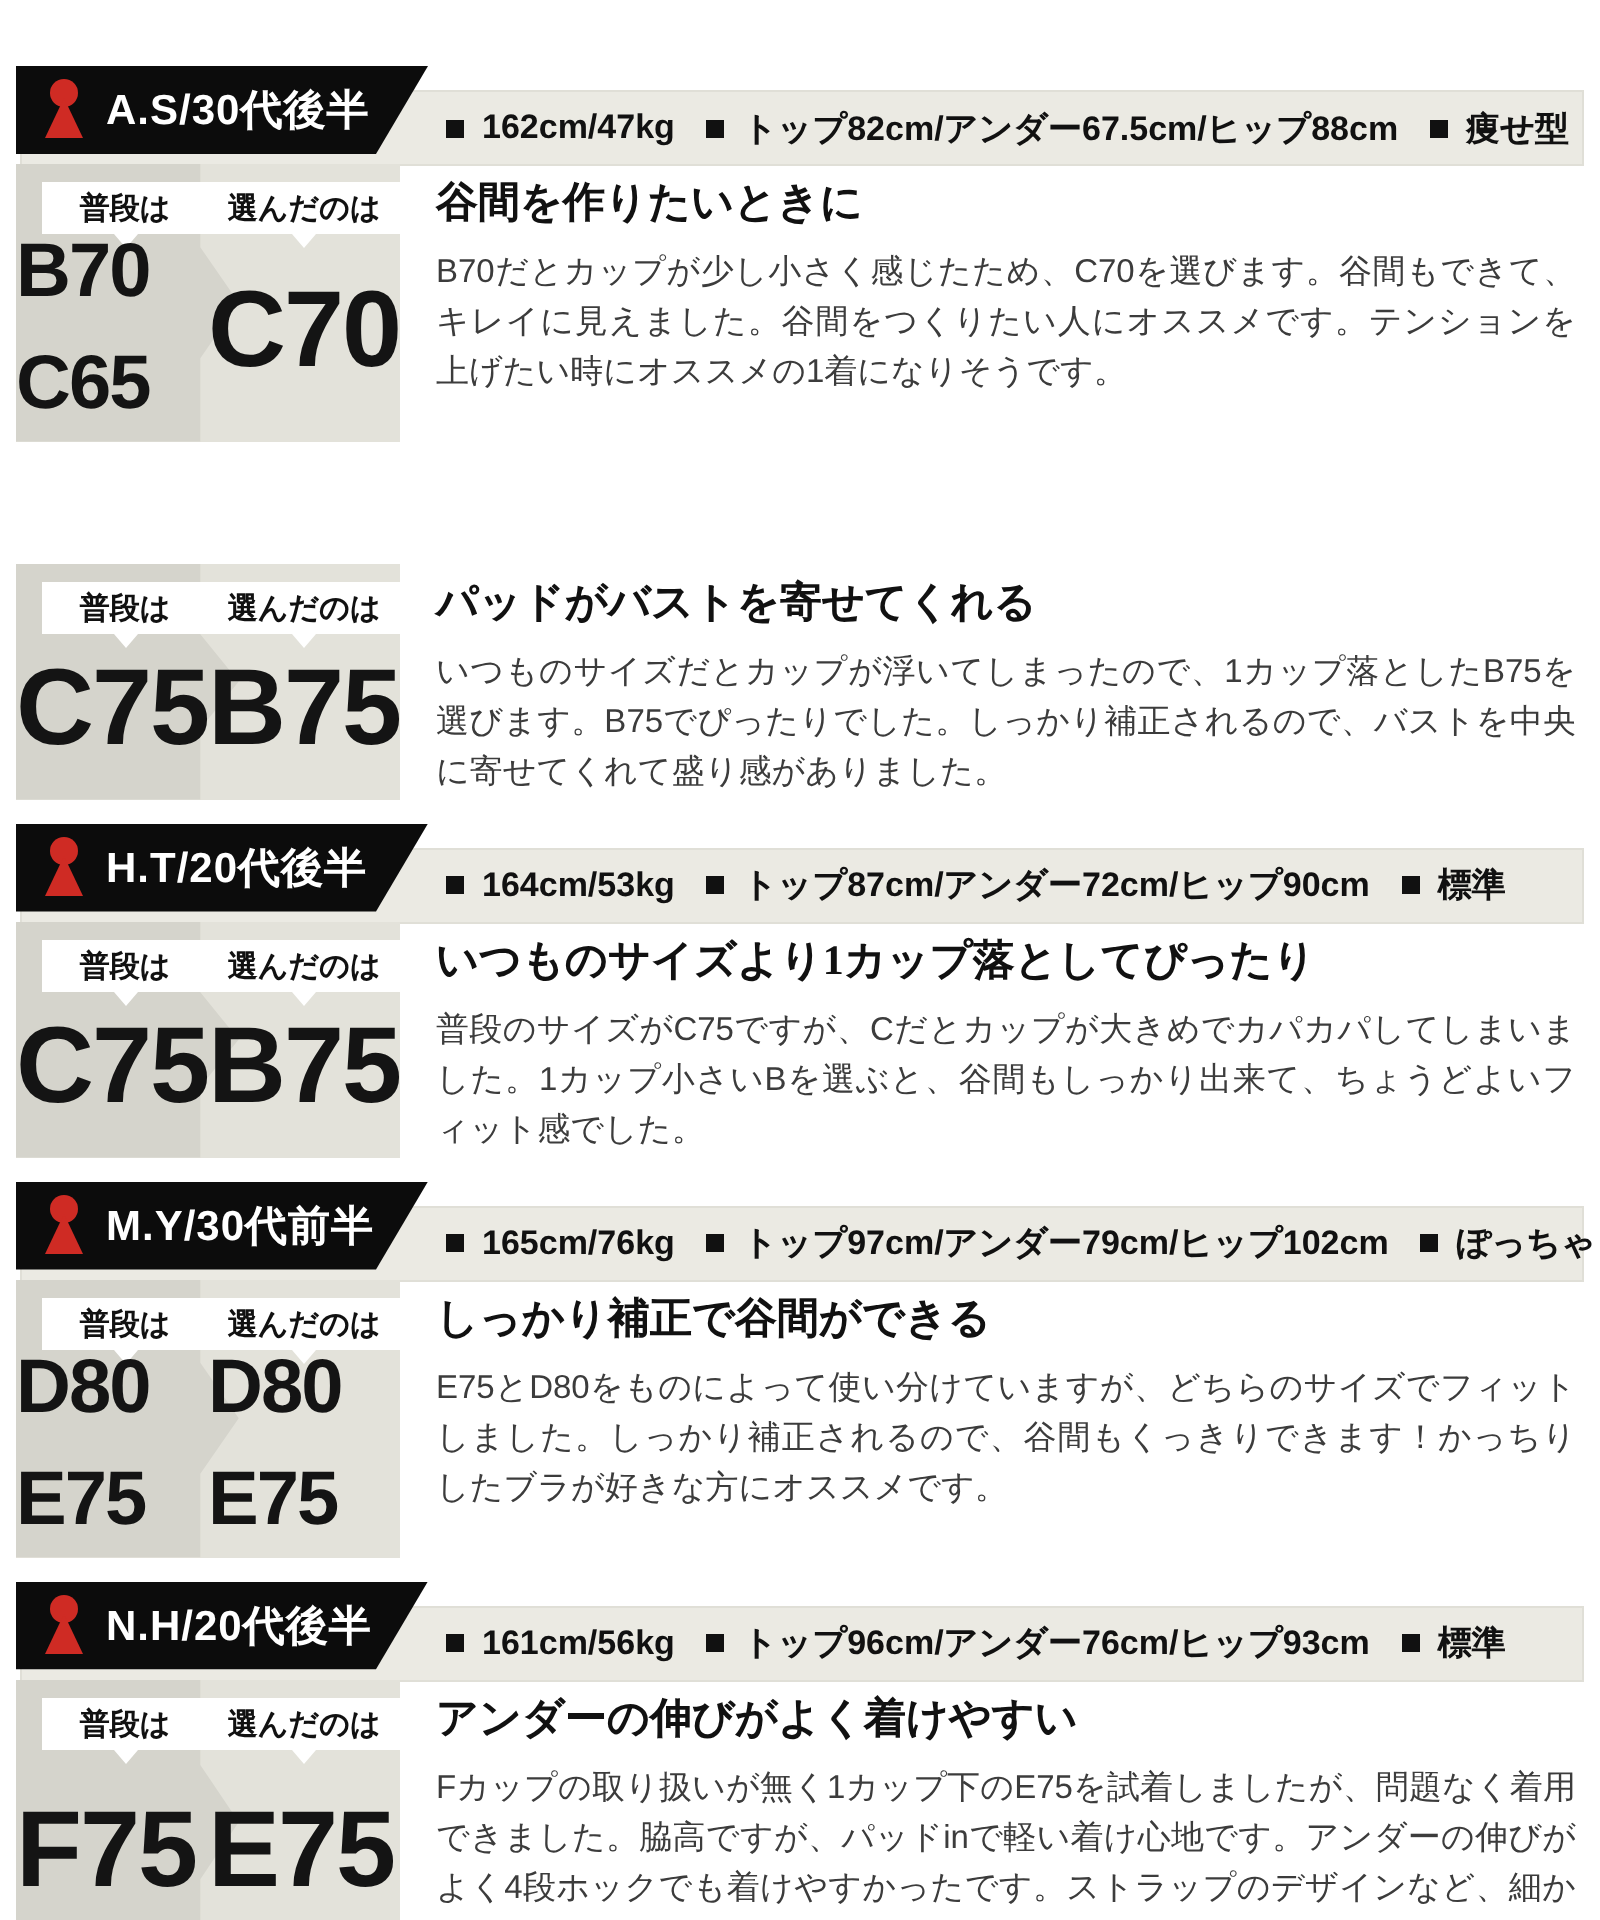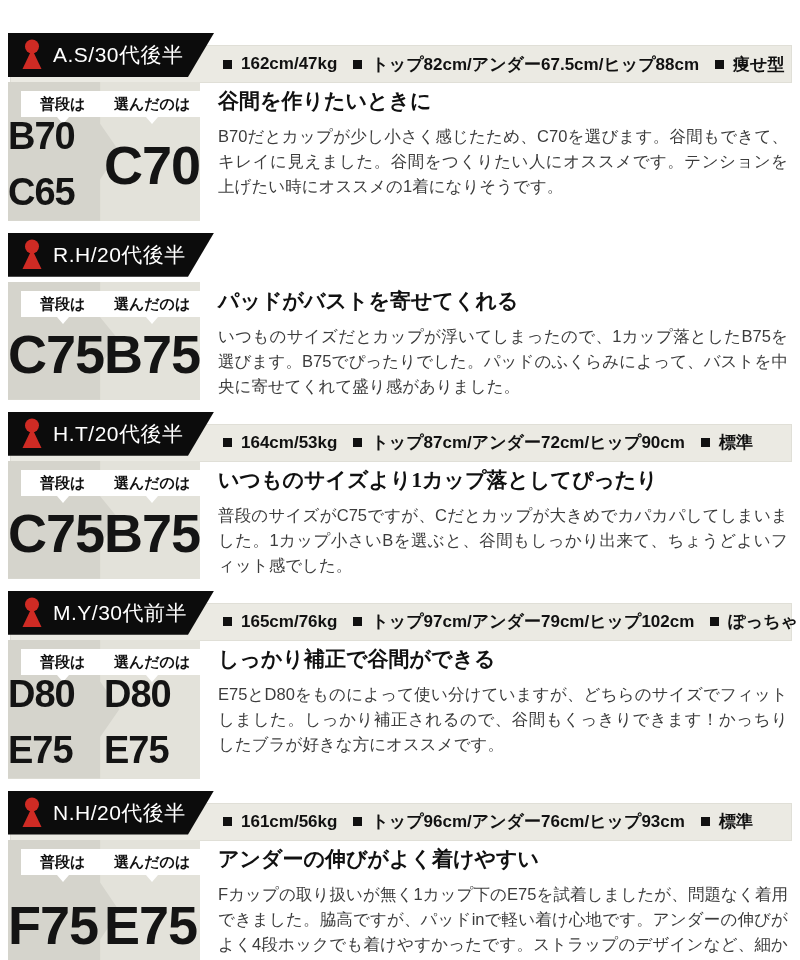--- a/index.html
+++ b/index.html
@@ -11,21 +11,21 @@
   
   .rev-header { position:relative; height:44px; }
   .rev-bar { position:absolute; left:2px; right:0; top:12px; height:38px;
              background:#ebeae3; border:1px solid #e0dfd7; box-sizing:border-box;
              display:flex; align-items:center; padding-left:212px; }
   .rev-plate { position:absolute; left:0; top:0; height:44px; width:206px;
                background:#0c0c0c; color:#ffffff; display:flex; align-items:center;
                clip-path:polygon(0 0,100% 0,calc(100% - 26px) 100%,0 100%);
                padding-left:12px; box-sizing:border-box; z-index:2; }
   .person-icon { width:24px; height:32px; margin-right:9px; flex-shrink:0; }
-  .plate-name { font-size:21px; font-weight:normal; letter-spacing:0.5px; white-space:nowrap;text-align:right; }
+  .plate-name { font-size:21px; font-weight:bold; letter-spacing:0.5px; white-space:nowrap;text-align:right; }
 
   .stat-group { display:flex; align-items:center; margin-right:16px; white-space:nowrap; }
   .sq { width:9px; height:9px; background:#111111; margin-right:9px; flex-shrink:0; }
   .stat-text { font-size:17px; font-weight:bold; color:#111111; }
 
   
   .rev-content { display:flex; margin-top:5px; align-items:stretch; }
 
   .size-panel { width:192px; min-height:118px; flex-shrink:0; position:relative;
                 background:#e3e2da; display:flex; flex-direction:column; overflow:hidden; }
@@ -97,47 +97,40 @@
       </div>
       <div class="text-col">
         <div class="rev-title">谷間を作りたいときに</div>
         <div class="rev-body">B70だとカップが少し小さく感じたため、C70を選びます。谷間もできて、キレイに見えました。谷間をつくりたい人にオススメです。テンションを上げたい時にオススメの1着になりそうです。</div>
       </div>
     </div>
   </section>
 
   <section class="review">
     <div class="rev-header">
-      <div class="rev-plate">
-        <svg class="person-icon" viewBox="0 0 24 32">
-            <circle cx="12" cy="7.5" r="7" fill="#cf2b24"></circle>
-            <path d="M12 10 L21.5 30 L2.5 30 Z" fill="#cf2b24"></path>
-          </svg>
-        <span class="plate-name">R.H/20代後半</span>
-      </div>
     </div>
     <div class="rev-content">
       <div class="size-panel">
         <div class="panel-dark"></div>
         <div class="tags-row">
           <div class="tag tag-usual">普段は</div>
           <div class="tag tag-chosen">選んだのは</div>
         </div>
         <div class="sizes-row">
           <div class="size-col">
             <span class="size-val">C75</span>
           </div>
           <div class="size-col">
             <span class="size-val">B75</span>
           </div>
         </div>
       </div>
       <div class="text-col">
         <div class="rev-title">パッドがバストを寄せてくれる</div>
-        <div class="rev-body">いつものサイズだとカップが浮いてしまったので、1カップ落としたB75を選びます。B75でぴったりでした。パッドのふくらみによって、バストを中央に寄せてくれて盛り感がありました。</div>
+        <div class="rev-body">いつものサイズだとカップが浮いてしまったので、1カップ落としたB75を選びます。B75でぴったりでした。しっかり補正されるので、バストを中央に寄せてくれて盛り感がありました。</div>
       </div>
     </div>
   </section>
 
   <section class="review">
     <div class="rev-header">
       <div class="rev-bar">
         <span class="stat-group">
             <span class="sq"></span>
             <span class="stat-text">164cm/53kg</span>

